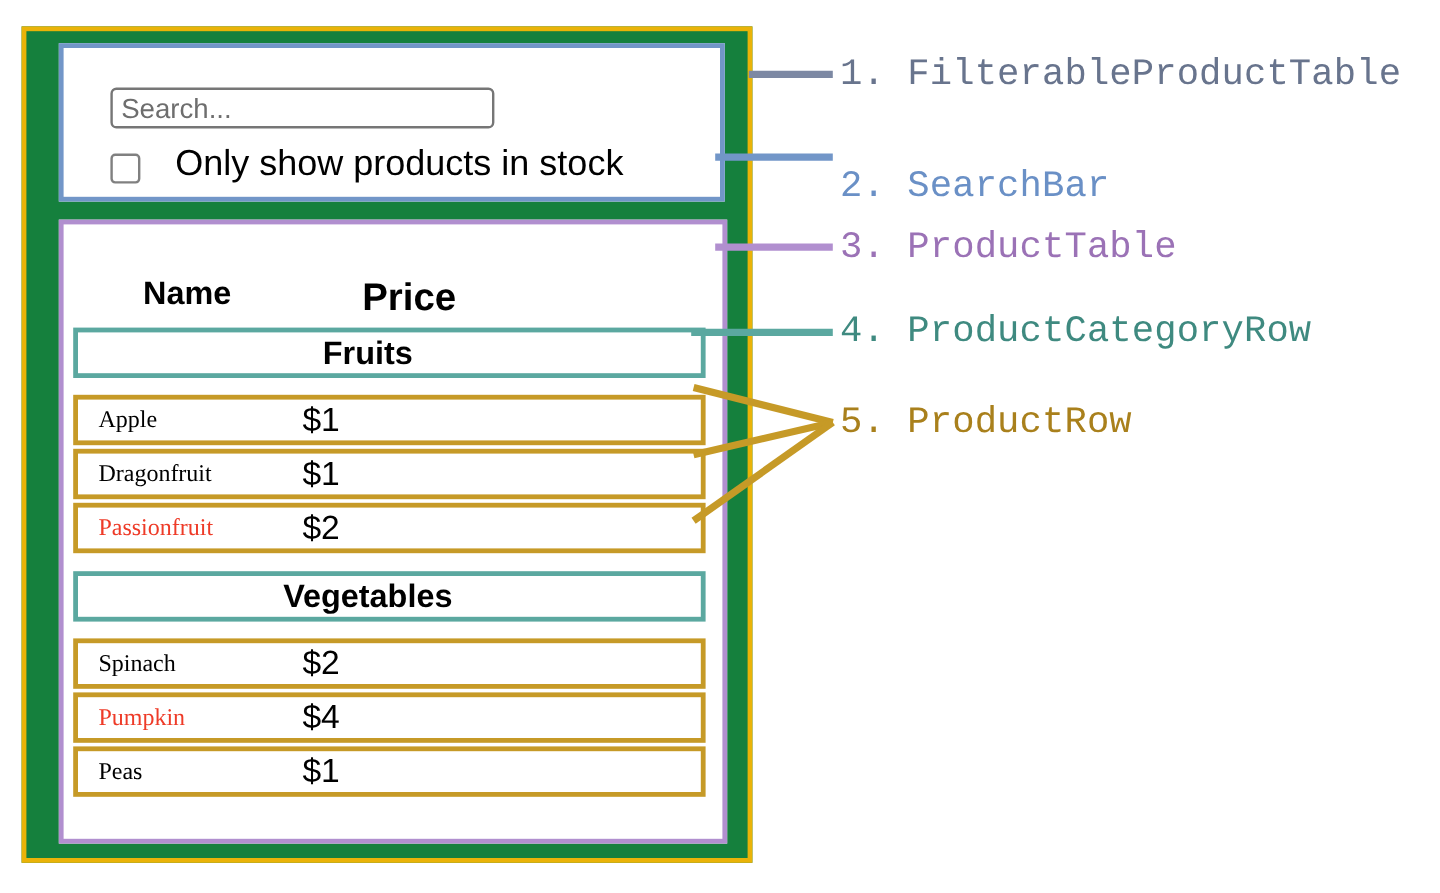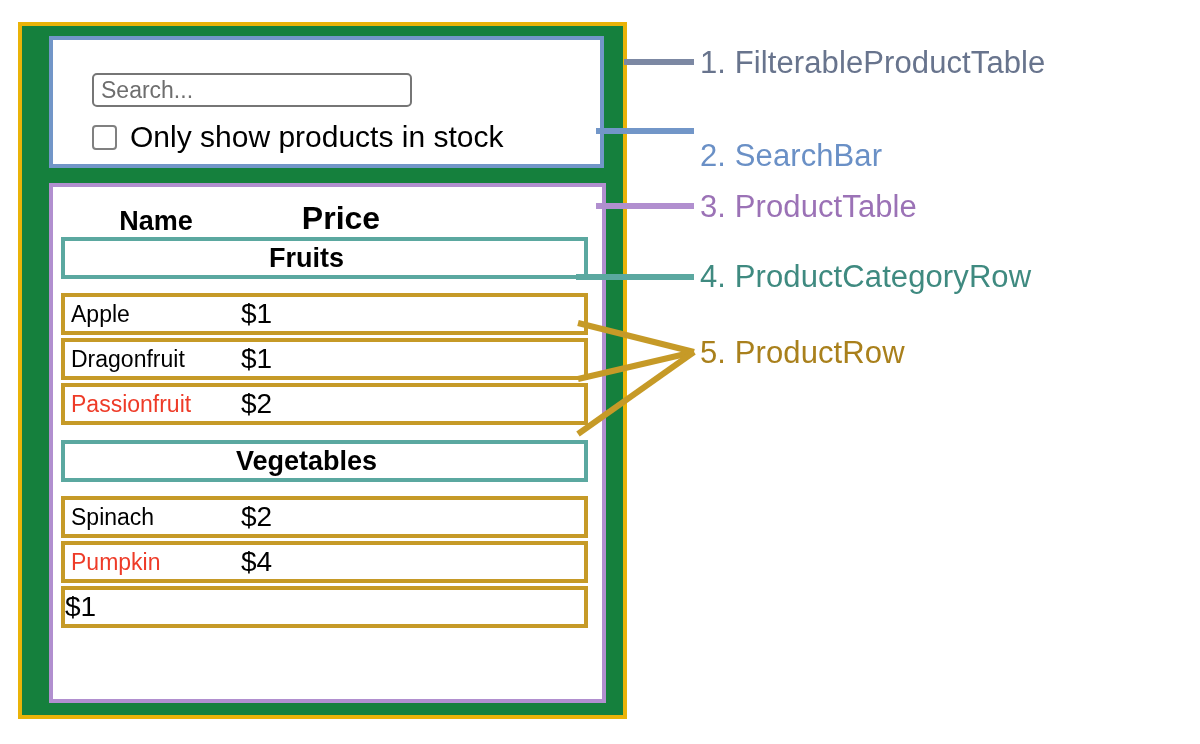--- a/index.html
+++ b/index.html
@@ -65,22 +65,22 @@
     padding: 0 7px;
     outline: none;
   }
   .search-input::placeholder { color: #6e6e6e; opacity: 1; }
 
   .stock-row {
     position: absolute;
     left: 39px;
     top: 81px;
     display: flex;
-    align-items: center;
-    gap: 13px;
+    align-items: flex-end;
+    gap: 29px;
   }
   .checkbox {
     width: 25px;
     height: 25px;
     box-sizing: border-box;
     border: 2px solid #808080;
     border-radius: 4px;
     background: #ffffff;
     flex: 0 0 auto;
     cursor: pointer;
@@ -107,21 +107,22 @@
   }
   .table-inner {
     position: absolute;
     left: 8px;
     top: 6px;
     width: 533px;
   }
   .th-row {
     display: flex;
     height: 44px;
-    align-items: flex-end;
+    align-items: flex-start;
+    margin-top: 36px;
   }
   .th-name {
     width: 190px;
     text-align: center;
     font-size: 27px;
     font-weight: bold;
     color: #000;
     font-family: "Liberation Sans", sans-serif;
   }
   .th-price {
@@ -161,23 +162,23 @@
     width: 527px;
     height: 42px;
     border: 4px solid #c69a27;
     background: #ffffff;
     display: flex;
     align-items: center;
     margin-bottom: 3px;
   }
   .pr-name {
     width: 170px;
-    padding-left: 6px;
-    font-size: 23px;
-    font-family: Liberation Sans, sans-serif;
+    padding-left: 17px;
+    font-size: 20px;
+    font-family: Liberation Serif, serif;
     color: #000000;
     line-height: 30px;
     white-space: nowrap;
   }
   .pr-name.out-of-stock { color: #ee3b28; }
   .pr-price {
     font-size: 28px;
     font-family: "Liberation Sans", sans-serif;
     color: #000000;
     line-height: 30px;
@@ -188,21 +189,21 @@
     position: absolute;
     left: 0; top: 0;
     width: 1200px;
     height: 744px;
     pointer-events: none;
   }
 
   
   .legend-label {
     position: absolute;
-    font-family: Liberation Sans, sans-serif;
+    font-family: Liberation Mono, monospace;
     font-size: 31px;
     font-weight: 400;
     letter-spacing: 0.1px;
     white-space: nowrap;
     line-height: 34px;
   }
   .legend-1 { left: 700px; top: 46px;  color: #68748d; }
   .legend-2 { left: 700px; top: 115px; color: #6a90c6; margin-top: 24px; }
   .legend-3 { left: 700px; top: 190px; color: #9b72b6; }
   .legend-4 { left: 700px; top: 260px; color: #3f8a80; }
@@ -256,20 +257,21 @@
 
         <div class="product-row">
           <span class="pr-name">Spinach</span>
           <span class="pr-price">$2</span>
         </div>
         <div class="product-row">
           <span class="pr-name out-of-stock">Pumpkin</span>
           <span class="pr-price">$4</span>
         </div>
         <div class="product-row">
+          <span class="pr-name">Peas</span>
           <span class="pr-price">$1</span>
         </div>
 
       </div>
     </div>
   </div>
 
   <svg id="leaders" viewBox="0 0 1200 744">
 
     <line x1="624" y1="62" x2="694" y2="62" stroke="#7c88a3" stroke-width="6"></line>

